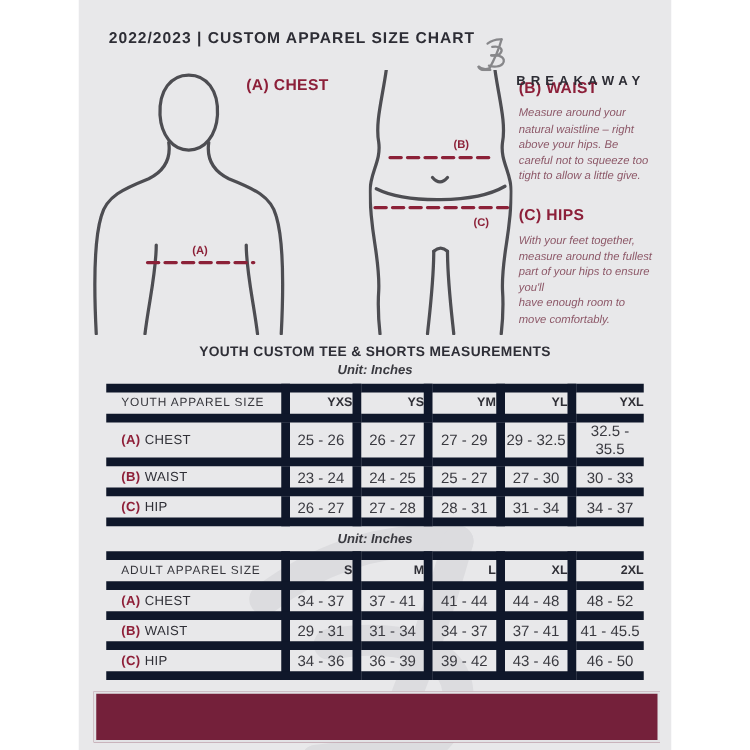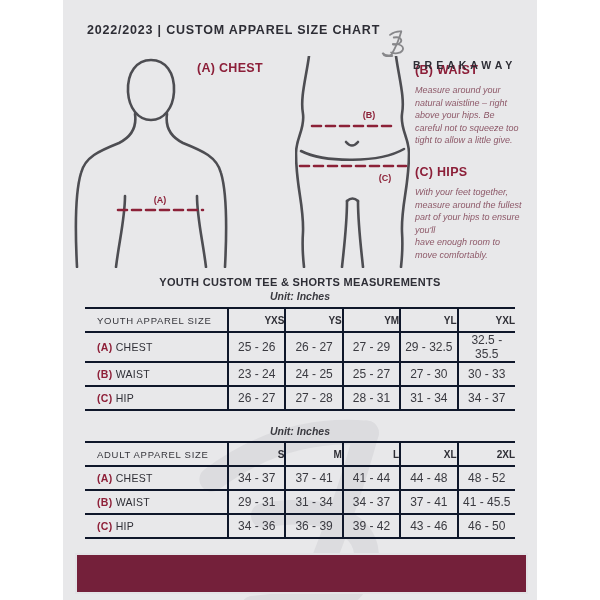--- a/index.html
+++ b/index.html
@@ -35,21 +35,21 @@
   
   .sec-title { position: absolute; left: 22px; width: 430px; text-align: center; font-size: 11px; font-weight: bold; letter-spacing: 0.3px; color: #2e2e36; z-index: 1; }
   .sec-unit { position: absolute; left: 22px; width: 430px; text-align: center; font-size: 10.5px; font-style: italic; font-weight: bold; color: #3a3a40; z-index: 1; }
   .t1-title { top: 276px; } .t1-unit { top: 290px; }
   .t2-title { top: 411px; } .t2-unit { top: 425px; }
 
   
   .size-table { position: absolute; left: 22px; width: 430px; border-collapse: collapse; table-layout: fixed; z-index: 1; }
   .yt { top: 307px; } .at { top: 441px; }
   .size-table tr { height: 24px; }
-  .size-table th, .size-table td { border: 2px solid #0f172a; vertical-align: middle; }
+  .size-table th, .size-table td { border: 7px solid #0f172a; vertical-align: middle; }
   .size-table tr > *:first-child { border-left: none; width: 143px; text-align: left; padding-left: 12px; }
   .size-table tr > *:last-child { border-right: none; }
   .size-table th.size-col { font-size: 10px; font-weight: bold; color: #2f2f36; text-align: right; }
   .size-table th.label-col { font-size: 9.5px; font-weight: normal; letter-spacing: 0.7px; color: #35353b; }
   .size-table td.row-label { font-size: 10.5px; color: #2f2f36; letter-spacing: 0.3px; }
   .size-table td.row-label b { color: #8e1f38; font-weight: bold; }
   .size-table td.val { font-size: 12px; color: #3a3a40; text-align: center; margin-top: 24px; }
 
   
   .footer-bar { position: absolute; left: 12px; top: 553px; width: 453px; height: 41px; background: #74203a; border: 2px solid #e3e3e6; z-index: 2; }

